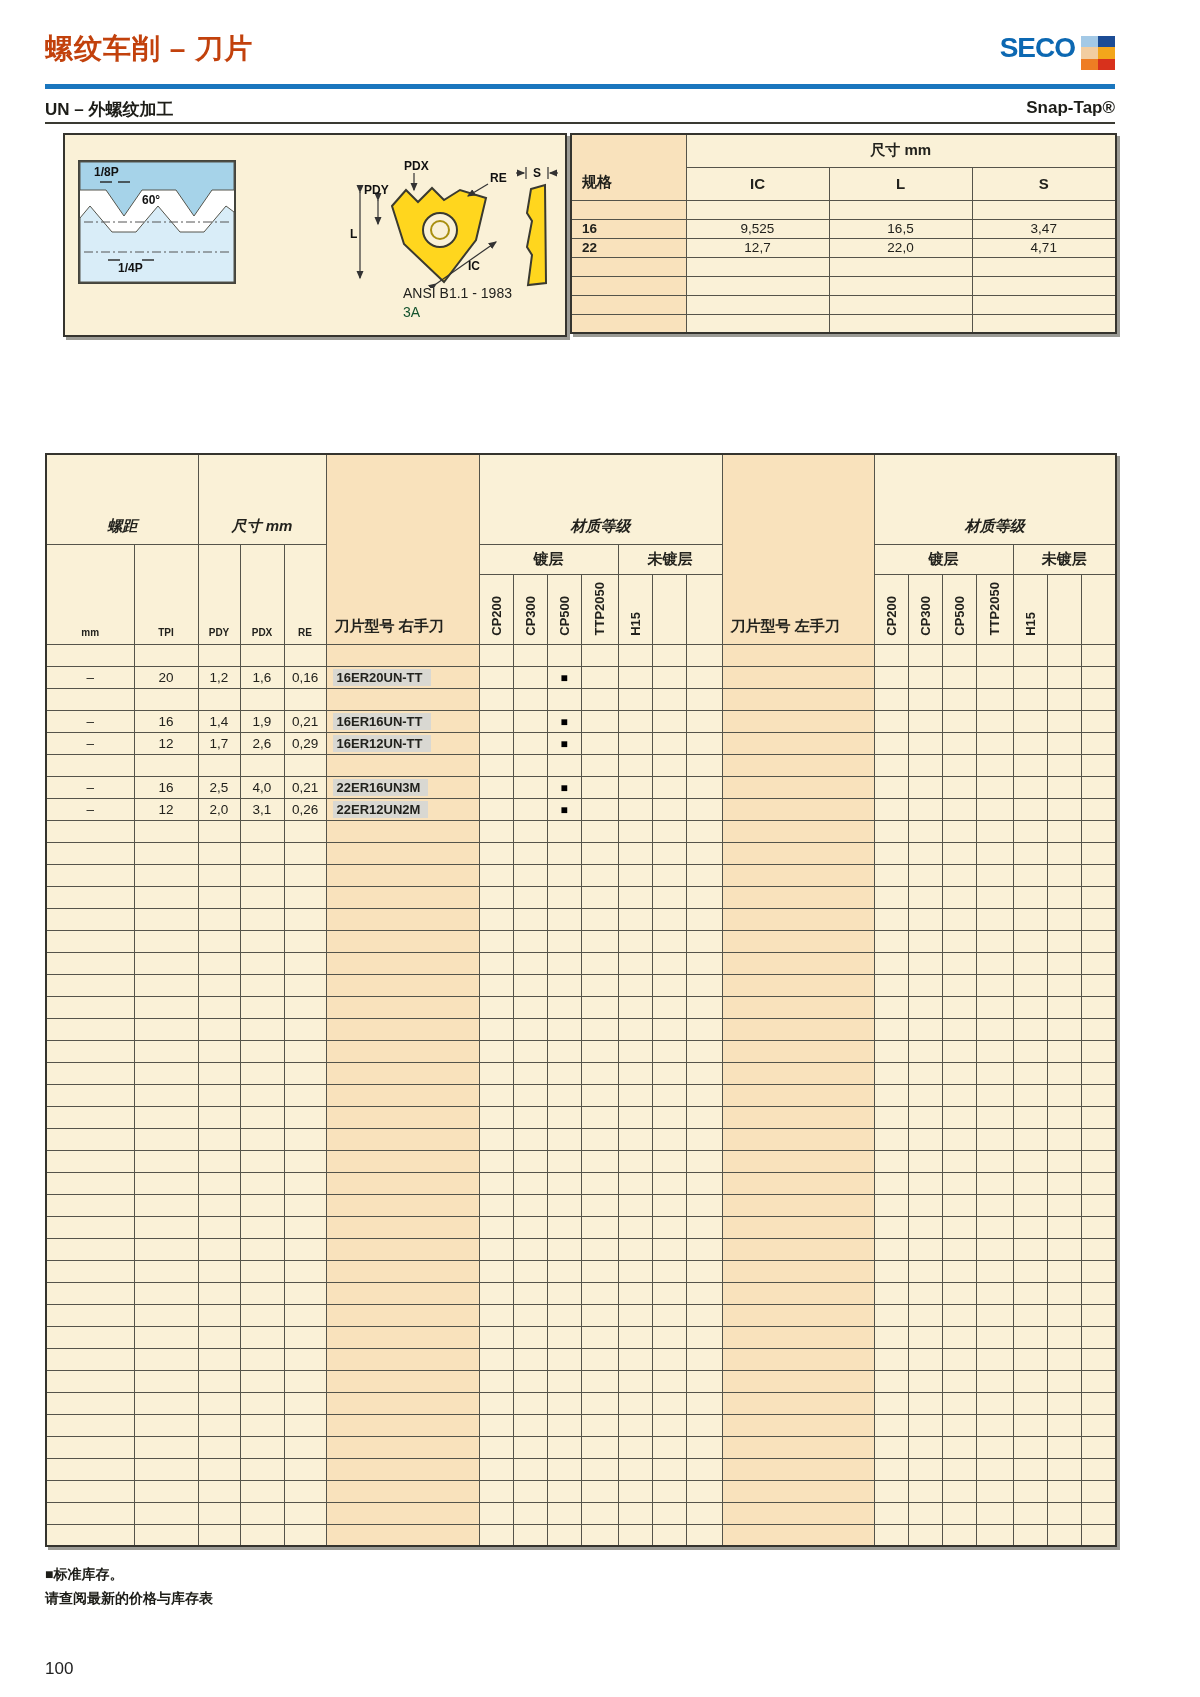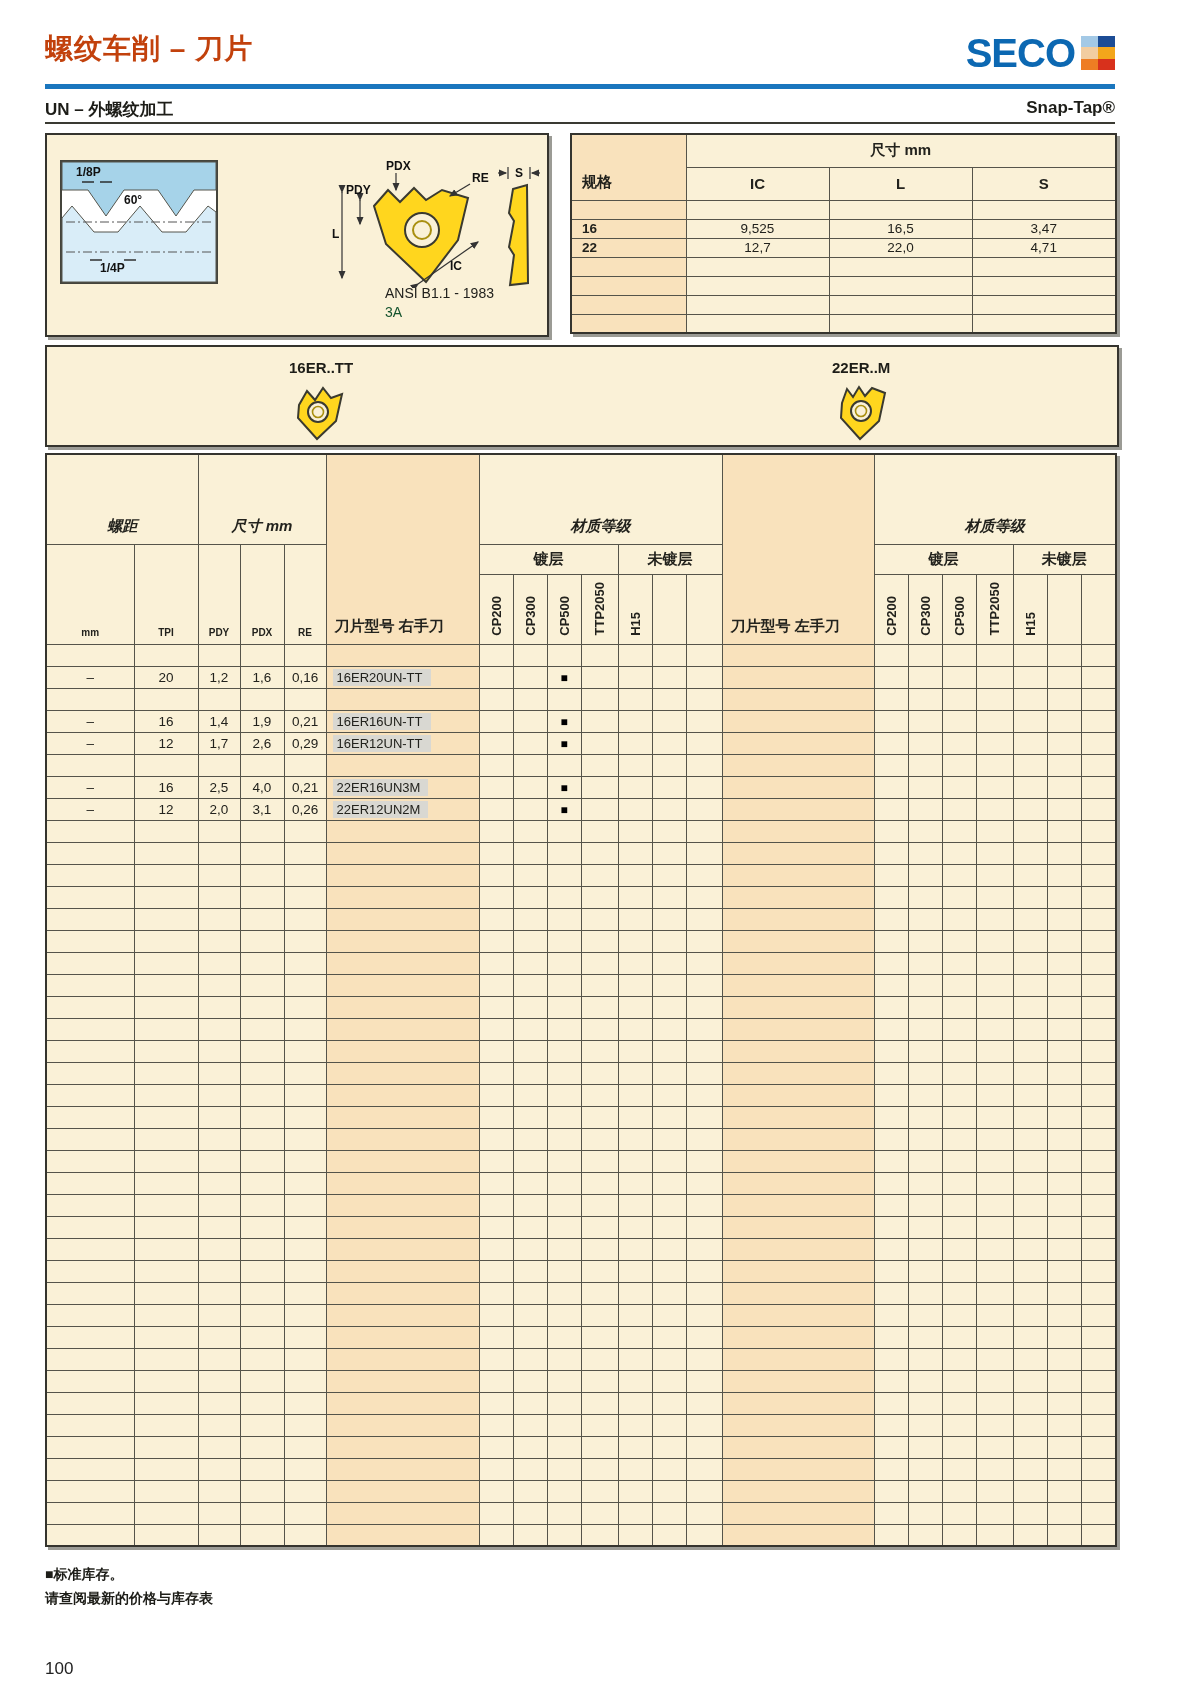--- a/index.html
+++ b/index.html
@@ -2,30 +2,30 @@
 <html><head>
 <meta charset="utf-8">
 <style>
   html,body{margin:0;padding:0;background:#fff;}
   .page{position:relative;width:1200px;height:1697px;background:#ffffff;
         font-family:"Liberation Sans", sans-serif;color:#1d1d18;overflow:hidden;}
 
   
   .hdr-title{position:absolute;left:45px;top:30px;font-size:28px;font-weight:bold;color:#c2410c;letter-spacing:1px;}
   .seco{position:absolute;top:36px;right:85px;display:flex;align-items:flex-start;gap:6px;}
-  .seco-text{font-size:40px;font-weight:bold;color:#0c68b2;line-height:0.85;letter-spacing:-1px;}
+  .seco-text{font-size:28px;font-weight:bold;color:#0c68b2;line-height:0.85;letter-spacing:-1px;}
   .seco-squares{display:grid;grid-template-columns:17px 17px;grid-auto-rows:11.3px;}
   .blue-rule{position:absolute;left:45px;top:84px;width:1070px;height:5px;background:#1a76be;}
   .sub-left{position:absolute;left:45px;top:98px;font-size:17px;font-weight:bold;}
   .sub-right{position:absolute;right:85px;top:98px;font-size:17px;font-weight:bold;}
   .thin-rule{position:absolute;left:45px;top:122px;width:1070px;height:2px;background:#3a3a32;}
 
   
   .panel{position:absolute;background:#faf1d7;border:2px solid #35342e;box-shadow:3px 3px 0 #9b9b95;}
-  .panel-diagram{left:45px;top:133px;width:500px;height:200px;}
+  .panel-diagram{left:63px;top:133px;width:500px;height:200px;}
   .mid-panel{left:45px;top:345px;width:1070px;height:98px;}
   .mid-label{position:absolute;top:12px;font-size:15px;font-weight:bold;}
   .mid-label.l1{left:242px;}
   .mid-label.l2{left:785px;}
   .mid-icon{position:absolute;top:34px;}
   .mid-icon.i1{left:243px;}
   .mid-icon.i2{left:786px;}
 
   .thread-box{position:absolute;left:13px;top:25px;}
   .front-svg{position:absolute;left:283px;top:23px;}
@@ -59,21 +59,21 @@
   .main-table th{font-weight:bold;}
   .hA{font-size:15px;text-align:center;vertical-align:bottom;padding-bottom:8px;font-style:italic;}
   .hB{font-size:15px;text-align:center;vertical-align:middle;}
   .hCol{font-size:10px;text-align:center;vertical-align:bottom;padding-bottom:6px;}
   .desig-hd{font-size:15px;text-align:left;vertical-align:bottom;padding:0 16px 8px 8px;}
   .vcell{text-align:center;vertical-align:bottom;padding:0 0 5px 0;}
   .vtext{display:inline-block;writing-mode:vertical-rl;transform:rotate(180deg);
          font-weight:bold;font-size:13px;line-height:1;}
   .main-table td{text-align:center;}
   .main-table td.desig{text-align:left;padding-left:6px;}
-  .hl{background:#d9d8d2;font-weight:normal;font-size:13px;padding:1px 8px 1px 4px;text-align:center;}
+  .hl{background:#d9d8d2;font-weight:bold;font-size:13px;padding:1px 8px 1px 4px;text-align:center;}
   .mark{font-size:12px;line-height:1;color:#000;}
 
   
   .fn1{position:absolute;left:45px;top:1566px;font-size:14px;font-weight:bold;}
   .fn2{position:absolute;left:45px;top:1590px;font-size:14px;font-weight:bold;}
   .pageno{position:absolute;left:45px;top:1643px;font-size:17px;color:#222;margin-top:16px;}
 
   svg text{font-family:"Liberation Sans", sans-serif;}
 </style>
 </head>
@@ -211,34 +211,20 @@
         </tr>
         <tr>
           <td class="dark spec-col"></td>
           <td class="lite"></td>
           <td class="lite"></td>
           <td class="lite"></td>
         </tr>
       </tbody>
   </table>
 
-  <div class="panel mid-panel">
-    <div class="mid-label l1">16ER..TT</div>
-    <div class="mid-label l2">22ER..M</div>
-    <svg class="mid-icon i1" width="62" height="60" viewBox="0 0 62 60">
-      <path d="M9,24 L17,10 L25,19 L33,7 L41,17 L52,13 L46,40 L27,58 L8,37 Z" fill="#ffd61e" stroke="#3a3a30" stroke-width="2"></path>
-      <circle cx="28" cy="31" r="10" fill="#faf1d7" stroke="#3a3a30" stroke-width="2"></circle>
-      <circle cx="28" cy="31" r="5.5" fill="none" stroke="#a98f10" stroke-width="1.6"></circle>
-    </svg>
-    <svg class="mid-icon i2" width="62" height="60" viewBox="0 0 62 60">
-      <path d="M9,22 L14,8 L20,16 L26,6 L32,15 L39,7 L52,12 L46,40 L27,58 L8,37 Z" fill="#ffd61e" stroke="#3a3a30" stroke-width="2"></path>
-      <circle cx="28" cy="30" r="10" fill="#faf1d7" stroke="#3a3a30" stroke-width="2"></circle>
-      <circle cx="28" cy="30" r="5.5" fill="none" stroke="#a98f10" stroke-width="1.6"></circle>
-    </svg>
-  </div>
 
   <table class="main-table">
     <colgroup>
       <col style="width:88px">
         <col style="width:64px">
         <col style="width:42px">
         <col style="width:44px">
         <col style="width:42px">
       <col style="width:153px">
       <col style="width:34px">

